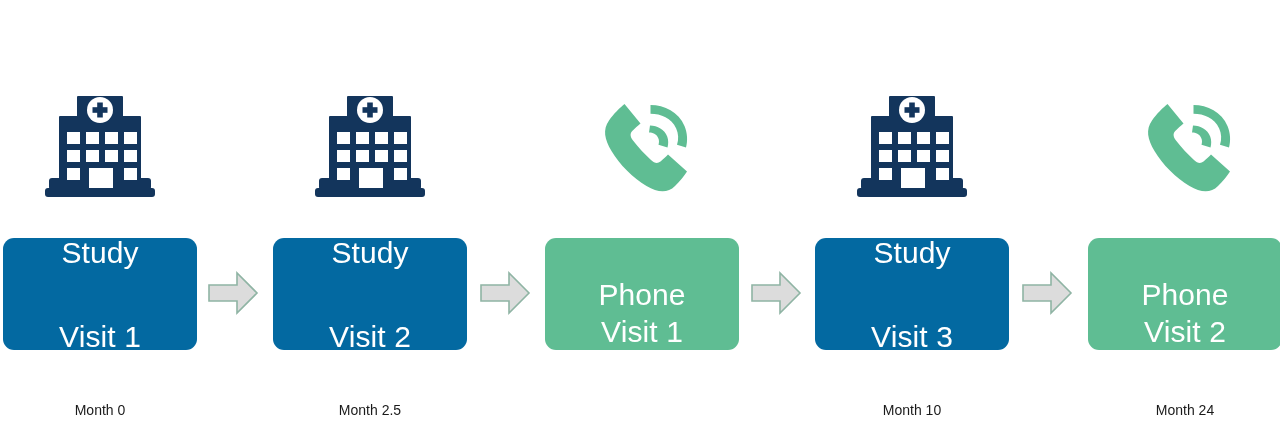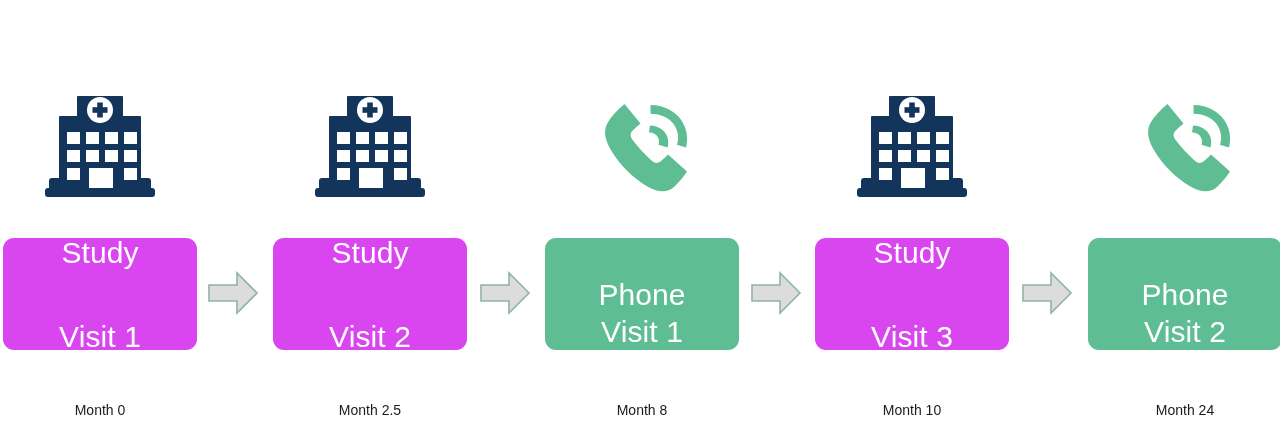--- a/index.html
+++ b/index.html
@@ -62,21 +62,21 @@
     box-sizing: border-box;
   }
   .visit-box .line {
     color: #ffffff;
     font-size: 30px;
     line-height: 37px;
     font-weight: 400;
     letter-spacing: 0.1px;
     white-space: nowrap;
   }
-  .box-navy  { background: #d946ef; gap: 47px; }
+  .box-navy  { background: #0369a1; gap: 47px; }
   .box-green { background: #5fbd93; justify-content: flex-end; }
 
   
   .month-label {
     position: absolute;
     top: 398px;
     left: 0;
     width: 194px;
     text-align: center;
     color: #1a1a1a;
@@ -190,21 +190,20 @@
           <path d="M36.5 10 C32 13.5 25.5 20 21 26.5 C14.5 36 16.5 45 23.5 57 C31.5 70.5 45 84 58.5 92 C70 98.8 79.5 99.5 87 92 C92 87 96.5 81.5 99 77.5 L80 60.5 C78 62.5 75 65.5 72.5 67.5 C69.5 69.8 66.5 69.2 63 66 C57 60.5 50 53 45 46.5 C42 42.5 41.8 39.5 44.5 36.8 C46.8 34.5 50 31.5 52.5 29.5 Z"></path>
           <path d="M62.5 11 C76.5 11 90.5 18 96.5 32 C99.5 39 99.8 47 98 53.5 L89 50.8 C90.8 45.5 90.5 39.5 88.2 34.5 C83.5 24 73 19.8 62.5 19.8 Z"></path>
           <path d="M62 31.5 C69.5 31.5 76.5 35.5 79.2 42.5 C80.5 46 80.5 50 79.5 53.5 L70.5 50.8 C71.2 48.5 71.2 46 70.2 44 C68.2 39.8 65 38.5 61 38.5 Z"></path>
         </g>
       </svg>
     </div>
     <div class="visit-box box-green">
       <span class="line">Phone</span>
       <span class="line">Visit 1</span>
     </div>
-    <div class="month-label">Month 8</div>
   </div>
 
   <div class="arrow arrow-2">
     <svg width="52" height="48" viewBox="0 0 52 48" aria-hidden="true">
       <path d="M2 16 H30 V4 L50 24 L30 44 V32 H2 Z" fill="#dcdcdc" stroke="#8fb4a4" stroke-width="1.6"></path>
     </svg>
   </div>
 
   <div class="step step-3">
     <div class="icon-wrap">

